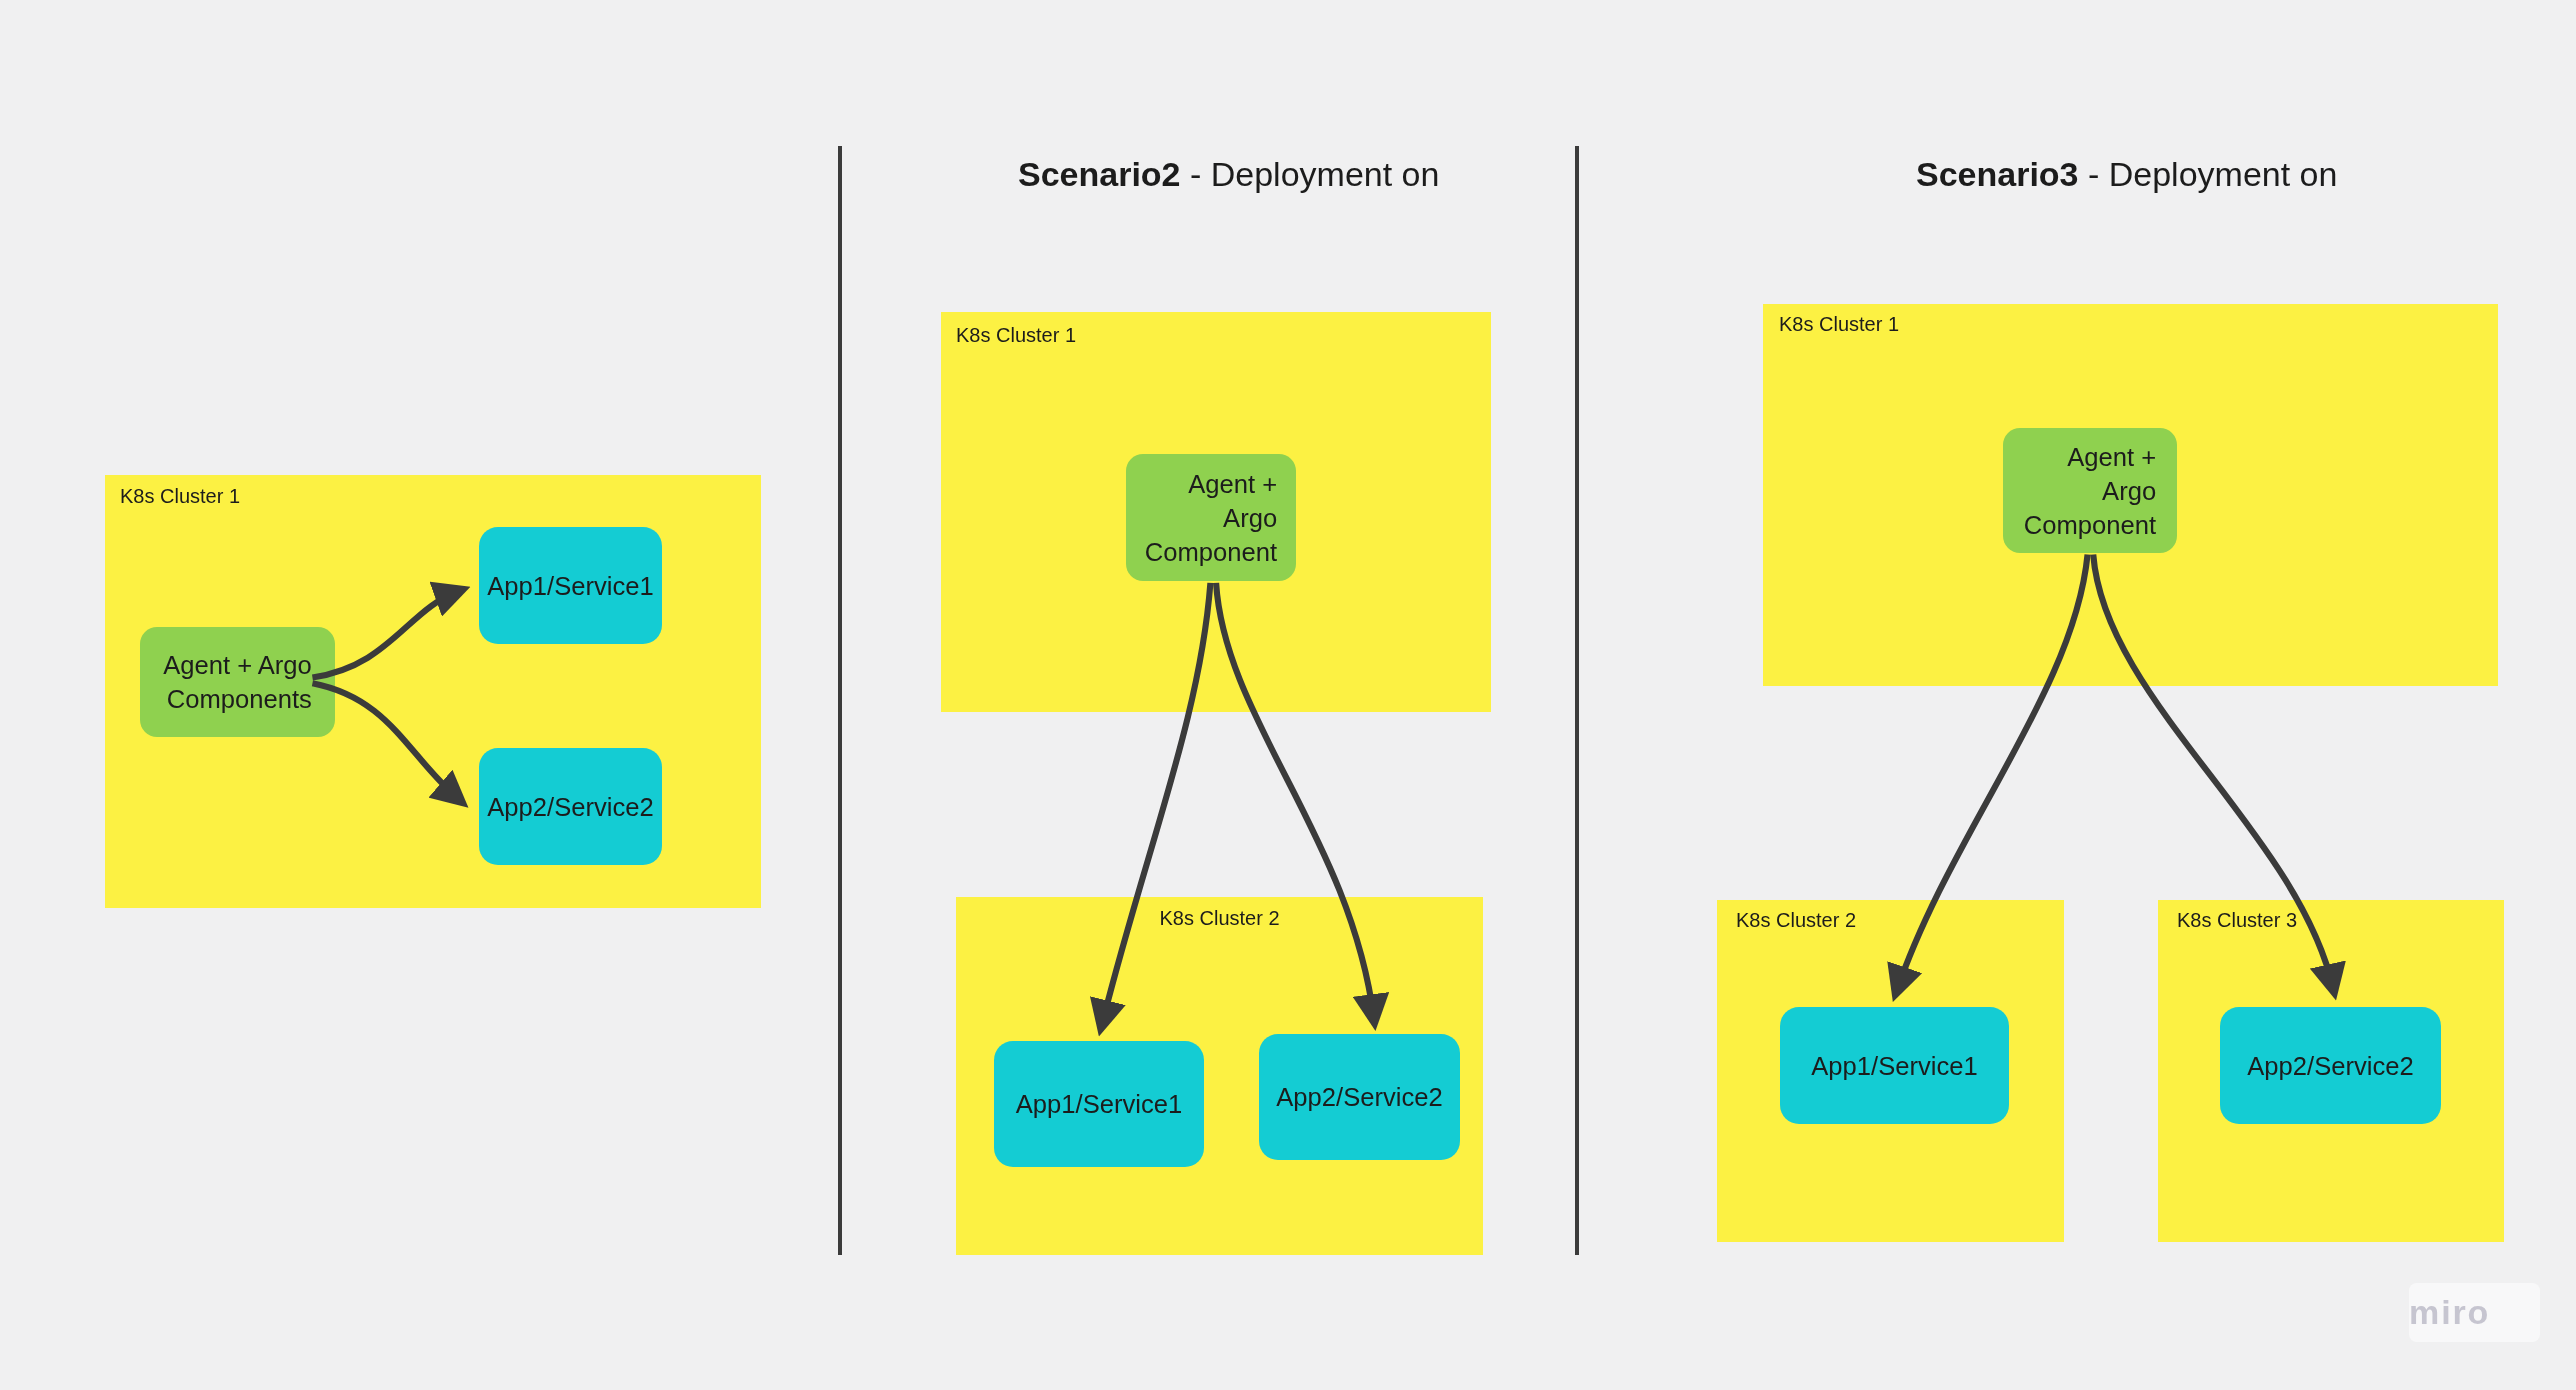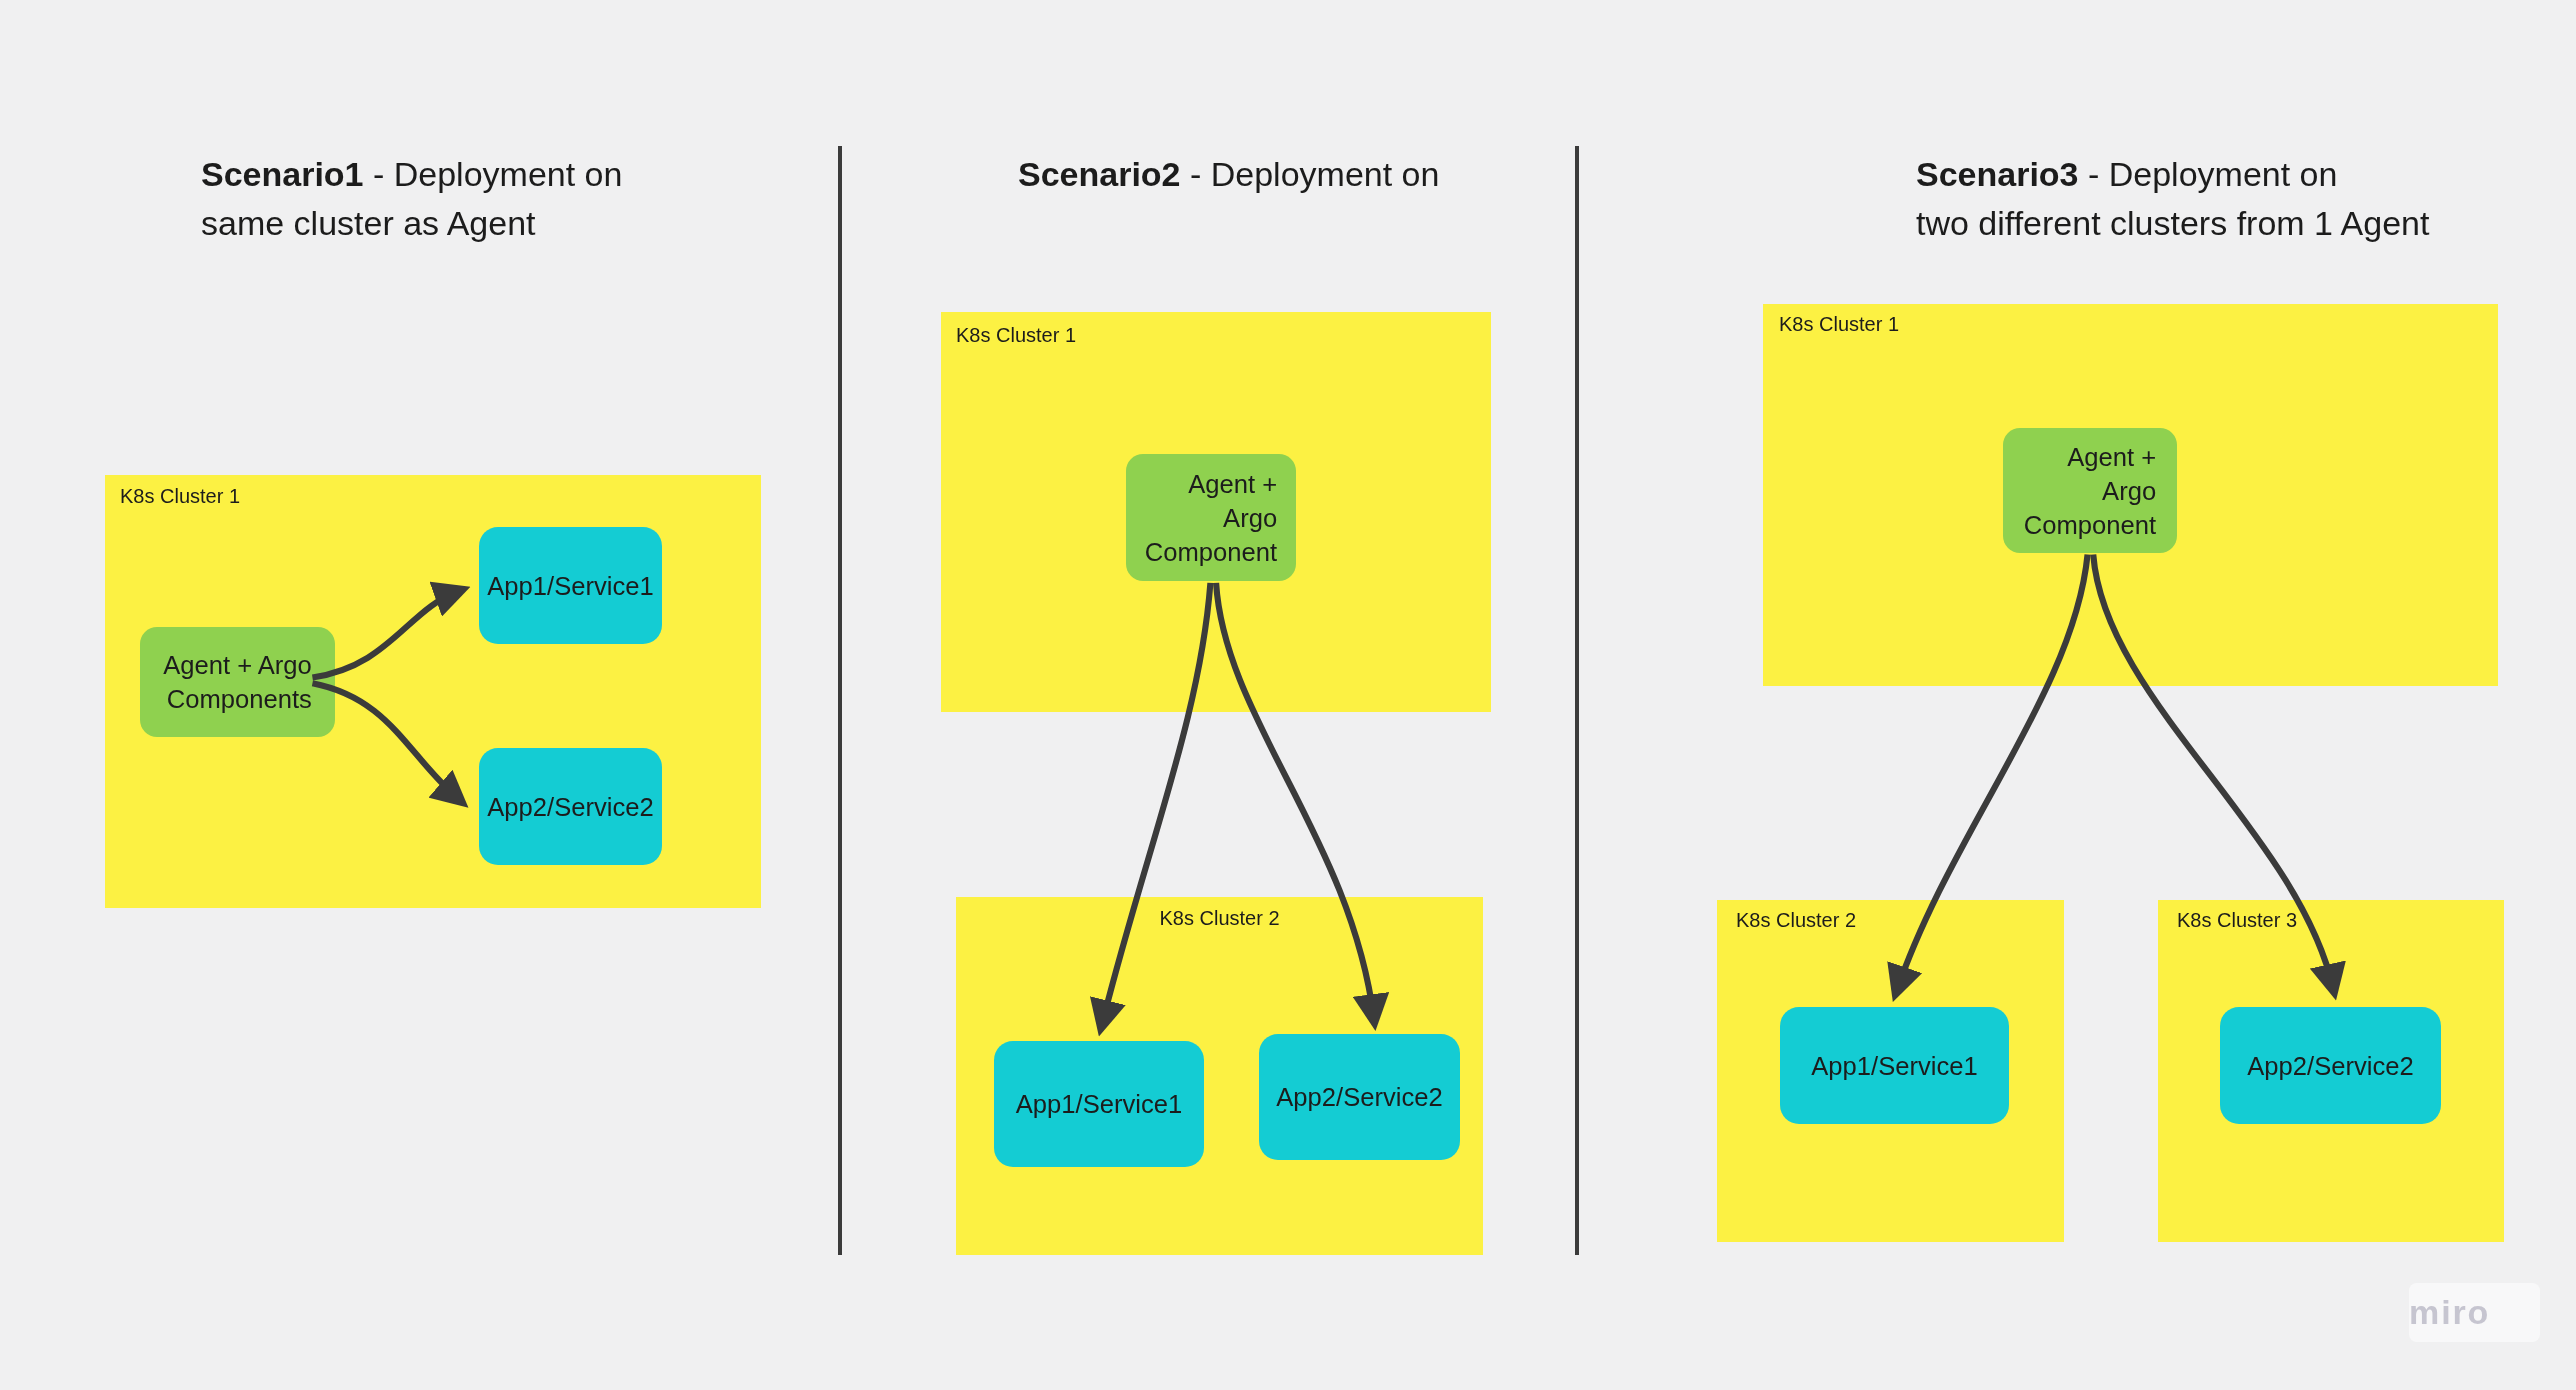--- a/index.html
+++ b/index.html
@@ -29,24 +29,20 @@
              font-size:34px;font-weight:bold;letter-spacing:1.9px;color:var(--wm)}
 </style>
 </head>
 <body>
 
 <div id="board">
 
   <div class="divider" style="left:838px"></div>
   <div class="divider" style="left:1575px"></div>
 
-  <div class="scenario-title" style="left:201px;top:150px">
-    <div><b>Scenario1</b><span> - Deployment on</span></div>
-    <div>same cluster as Agent</div>
-  </div>
 
   <div class="sticky" style="left:105px;top:475px;width:656px;height:433px"></div>
   <div class="cluster-label" style="left:120px;top:485px">K8s Cluster 1</div>
 
   <div class="node green" style="left:140px;top:627px;width:195px;height:110px">Agent + Argo
 Components</div>
   <div class="node cyan" style="left:479px;top:527px;width:183px;height:117px">App1/Service1</div>
   <div class="node cyan" style="left:479px;top:748px;width:183px;height:117px">App2/Service2</div>
 
   <div class="scenario-title" style="left:1018px;top:150px">
@@ -59,21 +55,20 @@
 Argo
 Component</div>
 
   <div class="sticky" style="left:956px;top:897px;width:527px;height:358px"></div>
   <div class="cluster-label centered" style="left:956px;top:907px;width:527px">K8s Cluster 2</div>
   <div class="node cyan" style="left:994px;top:1041px;width:210px;height:126px">App1/Service1</div>
   <div class="node cyan" style="left:1259px;top:1034px;width:201px;height:126px">App2/Service2</div>
 
   <div class="scenario-title" style="left:1916px;top:150px">
     <div><b>Scenario3</b><span> - Deployment on</span></div>
-    <div>two different clusters from 1 Agent</div>
   </div>
 
   <div class="sticky" style="left:1763px;top:304px;width:735px;height:382px"></div>
   <div class="cluster-label" style="left:1779px;top:313px">K8s Cluster 1</div>
   <div class="node green" style="left:2003px;top:428px;width:174px;height:125px">Agent +
 Argo
 Component</div>
 
   <div class="sticky" style="left:1717px;top:900px;width:347px;height:342px"></div>
   <div class="cluster-label" style="left:1736px;top:909px">K8s Cluster 2</div>

